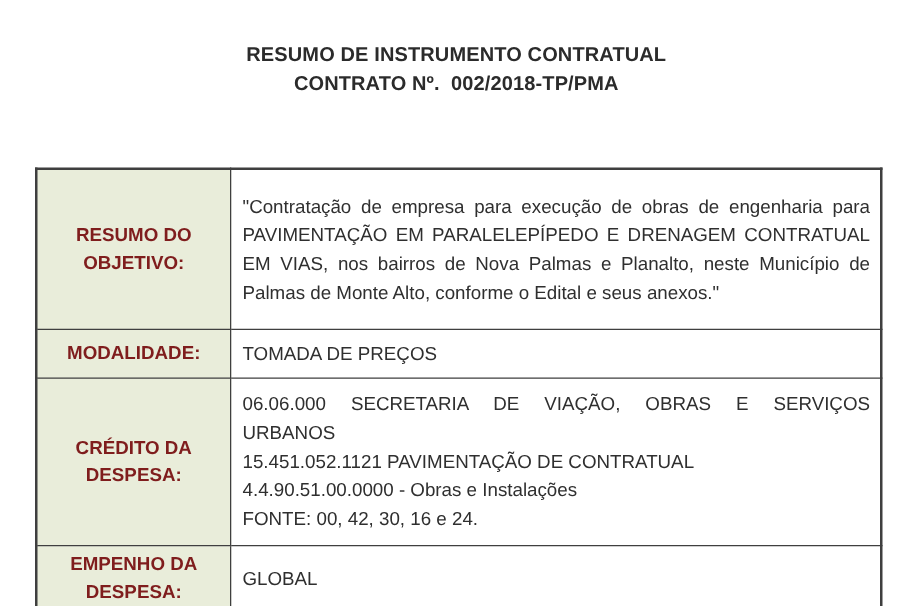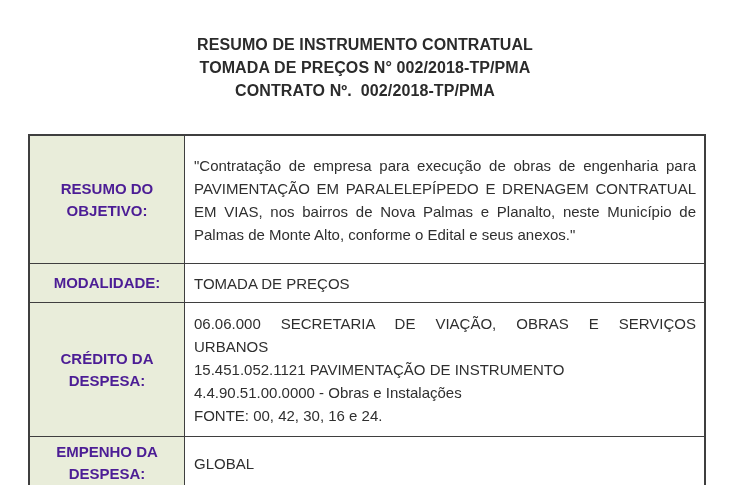--- a/index.html
+++ b/index.html
@@ -44,21 +44,21 @@
   table.summary { border-width: 2px; }
   td.lbl {
     width: 148px;
     background: var(--label_bg, #e9edda);
     font-weight: bold;
     text-align: center;
     vertical-align: middle;
     white-space: pre-line;
     line-height: 22px;
     padding: 2px 3px;
-    color: #4c1d95;
+    color: #7f1d1d;
   }
   td.val {
     vertical-align: middle;
     padding: 5px 8px 5px 9px;
     line-height: 23px;
   }
   .jl {
     text-align: justify;
     text-align-last: justify;
   }
@@ -68,21 +68,20 @@
   tr.r3 td { height: 123px; margin-top: 28px; }
   tr.r4 td { height: 42px; }
 </style>
 </head>
 <body>
 
 <div class="page">
 
   <div class="doc-header">
     <div>RESUMO DE INSTRUMENTO CONTRATUAL</div>
-    <div>TOMADA DE PREÇOS N° 002/2018-TP/PMA</div>
     <div>CONTRATO Nº.  002/2018-TP/PMA</div>
   </div>
 
   <table class="summary">
     <tbody>
         <tr class="r1">
       <td class="lbl">RESUMO DO
 OBJETIVO:</td>
       <td class="val">
         <div class="jl">"Contratação de empresa para execução de obras de engenharia para</div>
@@ -96,21 +95,21 @@
       <td class="lbl">MODALIDADE:</td>
       <td class="val b">TOMADA DE PREÇOS</td>
     </tr>
 
     <tr class="r3">
       <td class="lbl">CRÉDITO DA
 DESPESA:</td>
       <td class="val">
         <div class="b jl">06.06.000 SECRETARIA DE VIAÇÃO, OBRAS E SERVIÇOS</div>
         <div class="b">URBANOS</div>
-        <div class="b">15.451.052.1121 PAVIMENTAÇÃO DE INSTRUMENTO</div>
+        <div class="b">15.451.052.1121 PAVIMENTAÇÃO DE CONTRATUAL</div>
         <div>4.4.90.51.00.0000 - Obras e Instalações</div>
         <div>FONTE: 00, 42, 30, 16 e 24.</div>
       </td>
     </tr>
 
     <tr class="r4">
       <td class="lbl">EMPENHO DA
 DESPESA:</td>
       <td class="val b">GLOBAL</td>
     </tr>

